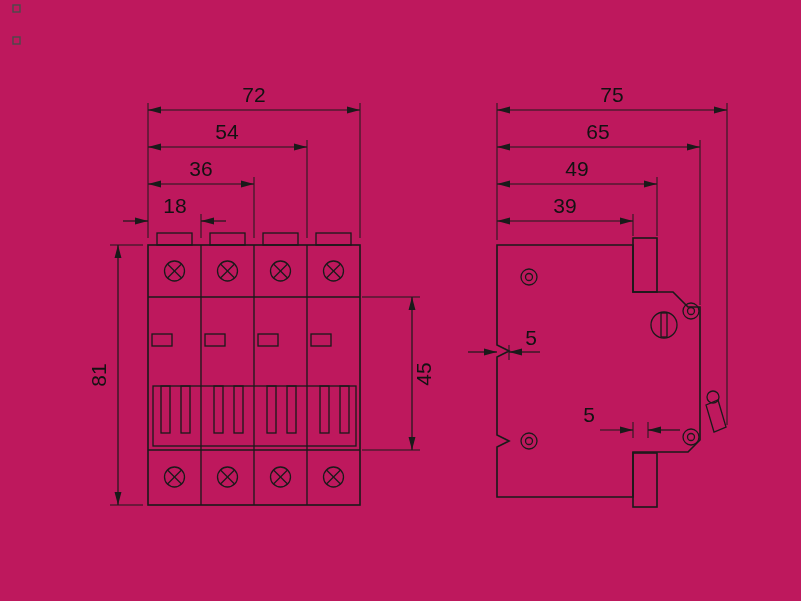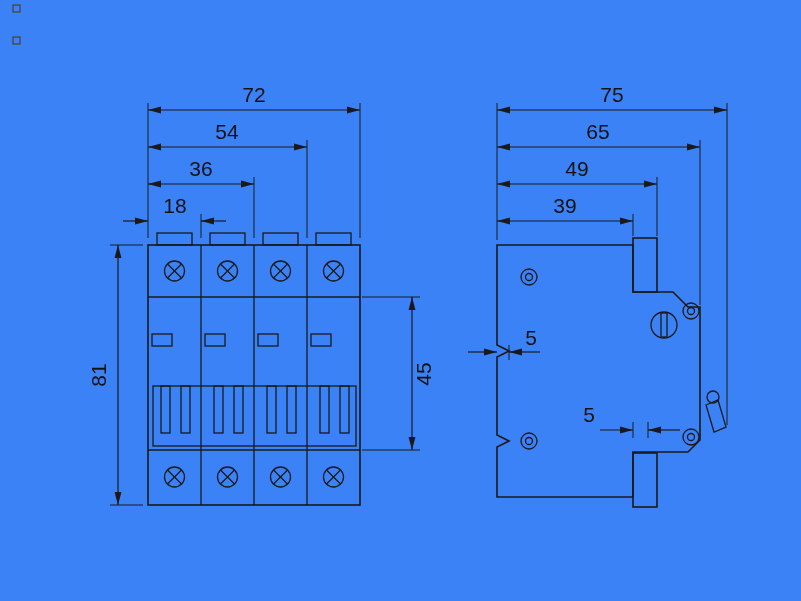--- a/index.html
+++ b/index.html
@@ -5,21 +5,21 @@
   html, body {
     margin: 0;
     padding: 0;
     background: #ffffff;
     font-family: "Liberation Sans", "DejaVu Sans", sans-serif;
   }
   .canvas {
     position: relative;
     width: 801px;
     height: 601px;
-    background: #3b82f6;
+    background: #be185d;
     overflow: hidden;
   }
   svg { display: block; }
   .ln      { fill: none; stroke: #1a1a1a; stroke-width: 1.6; }
   .thin    { fill: none; stroke: #1a1a1a; stroke-width: 1.3; }
   .dimline { fill: none; stroke: #1a1a1a; stroke-width: 1.2; }
   .extline { fill: none; stroke: #1a1a1a; stroke-width: 1;   }
   .mark    { fill: none; stroke: #4a4a4a; stroke-width: 1.4; }
   .dim-label {
     font-family: "Liberation Sans", "DejaVu Sans", sans-serif;

